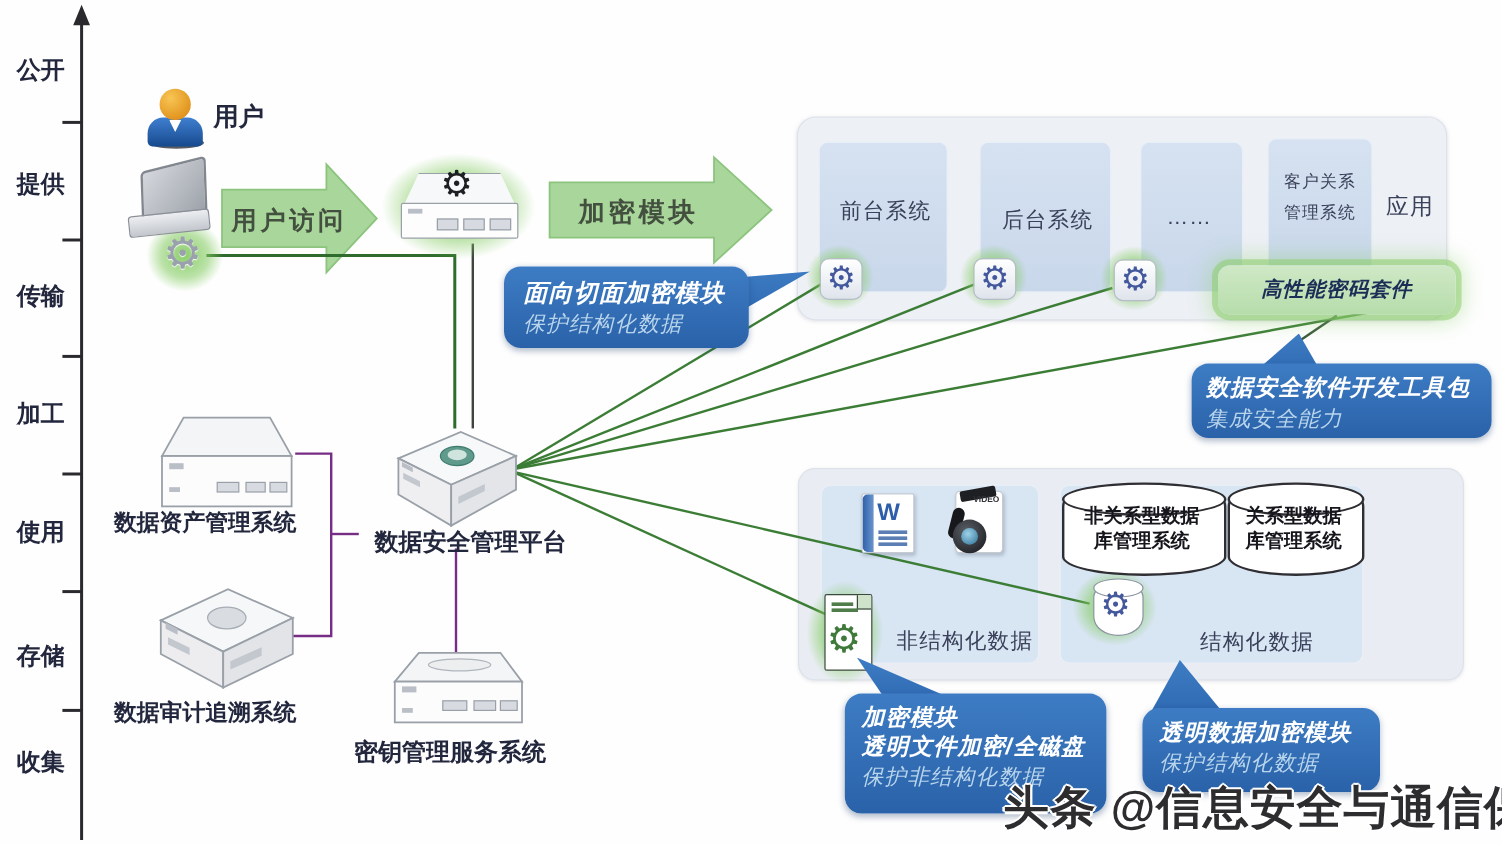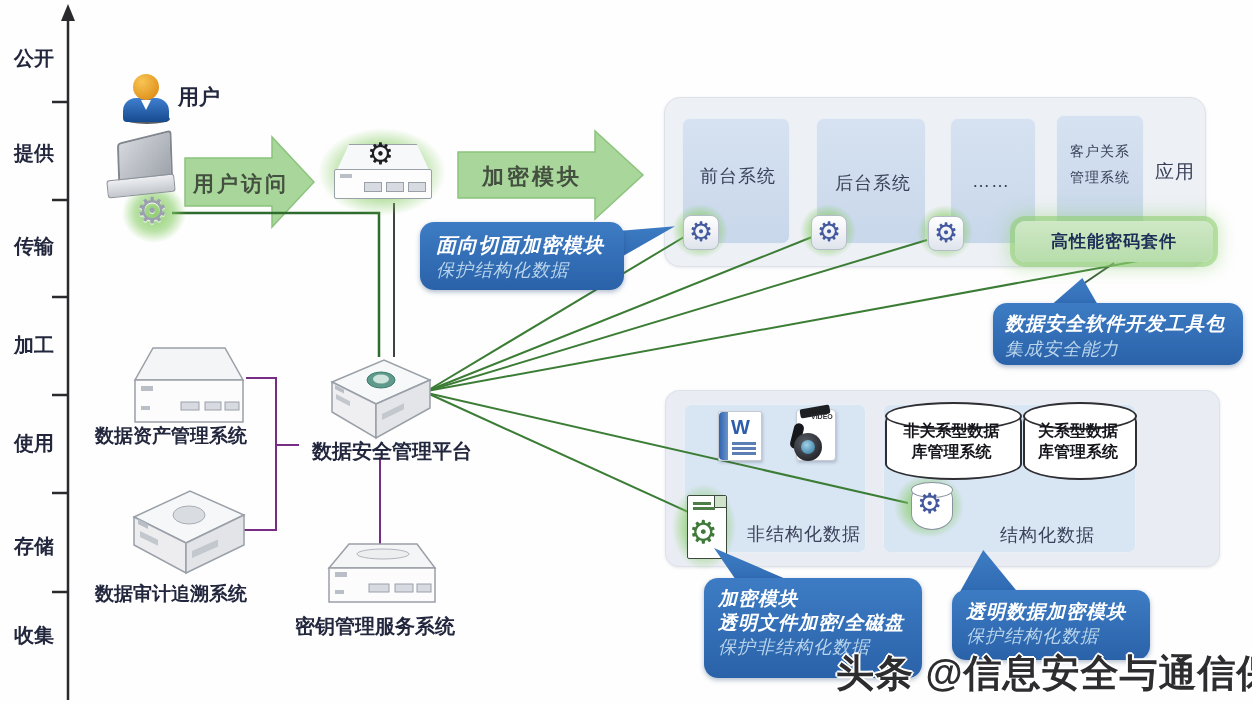--- a/index.html
+++ b/index.html
@@ -18,21 +18,21 @@
   .callout .d{color:#b9d5ec;font-size:18px;line-height:24px;letter-spacing:1px;}
   .tail{background:linear-gradient(180deg,#3d7cc4,#2f6ab2);z-index:5;}
   
   .glow{background:radial-gradient(closest-side,rgba(133,204,99,.95),rgba(133,204,99,.55) 62%,rgba(133,204,99,0));
         border-radius:35%;z-index:3;}
   .gearbox{width:34px;height:33px;background:linear-gradient(#ffffff,#dfe4ec);border:1px solid #b6bdc9;border-radius:8px;
            display:flex;align-items:center;justify-content:center;z-index:4;}
   .gear-blue{color:#44589e;font-size:27px;line-height:27px;}
   .suite{background:linear-gradient(#cfe8c6,#b7ddab);border-radius:10px;z-index:4;
          box-shadow:0 0 0 5px rgba(140,205,110,.55),0 0 16px 8px rgba(140,205,110,.35);
-         display:flex;align-items:center;justify-content:center;color:#1c2d56;font-weight:bold;font-size:17px;letter-spacing:1px;}
+         display:flex;align-items:center;justify-content:center;color:#1c2d56;font-weight:bold;font-size:17px;letter-spacing:1px;font-style:italic;}
   
   .cylbody{background:#fff;border:2px solid #2e2e33;border-radius:10px 10px 50% 50%/10px 10px 16px 16px;z-index:4;}
   .cyltop{background:#fff;border:2px solid #2e2e33;border-radius:50%;z-index:5;}
   .cyltxt{position:absolute;width:100%;text-align:center;font-weight:bold;color:#15151c;font-size:16px;line-height:21px;z-index:6;}
   
   .arrtxt{color:#44503f;font-weight:bold;z-index:4;letter-spacing:3px;}
   .watermark{color:#2d2d30;font-weight:bold;font-size:38px;letter-spacing:1px;z-index:8;
              text-shadow:-2px 0 0 #fff,2px 0 0 #fff,0 -2px 0 #fff,0 2px 0 #fff,-1px -1px 0 #fff,1px 1px 0 #fff,-1px 1px 0 #fff,1px -1px 0 #fff;}
   svg.net{position:absolute;left:0;top:0;z-index:2;pointer-events:none;}
   .icon{z-index:4;}

